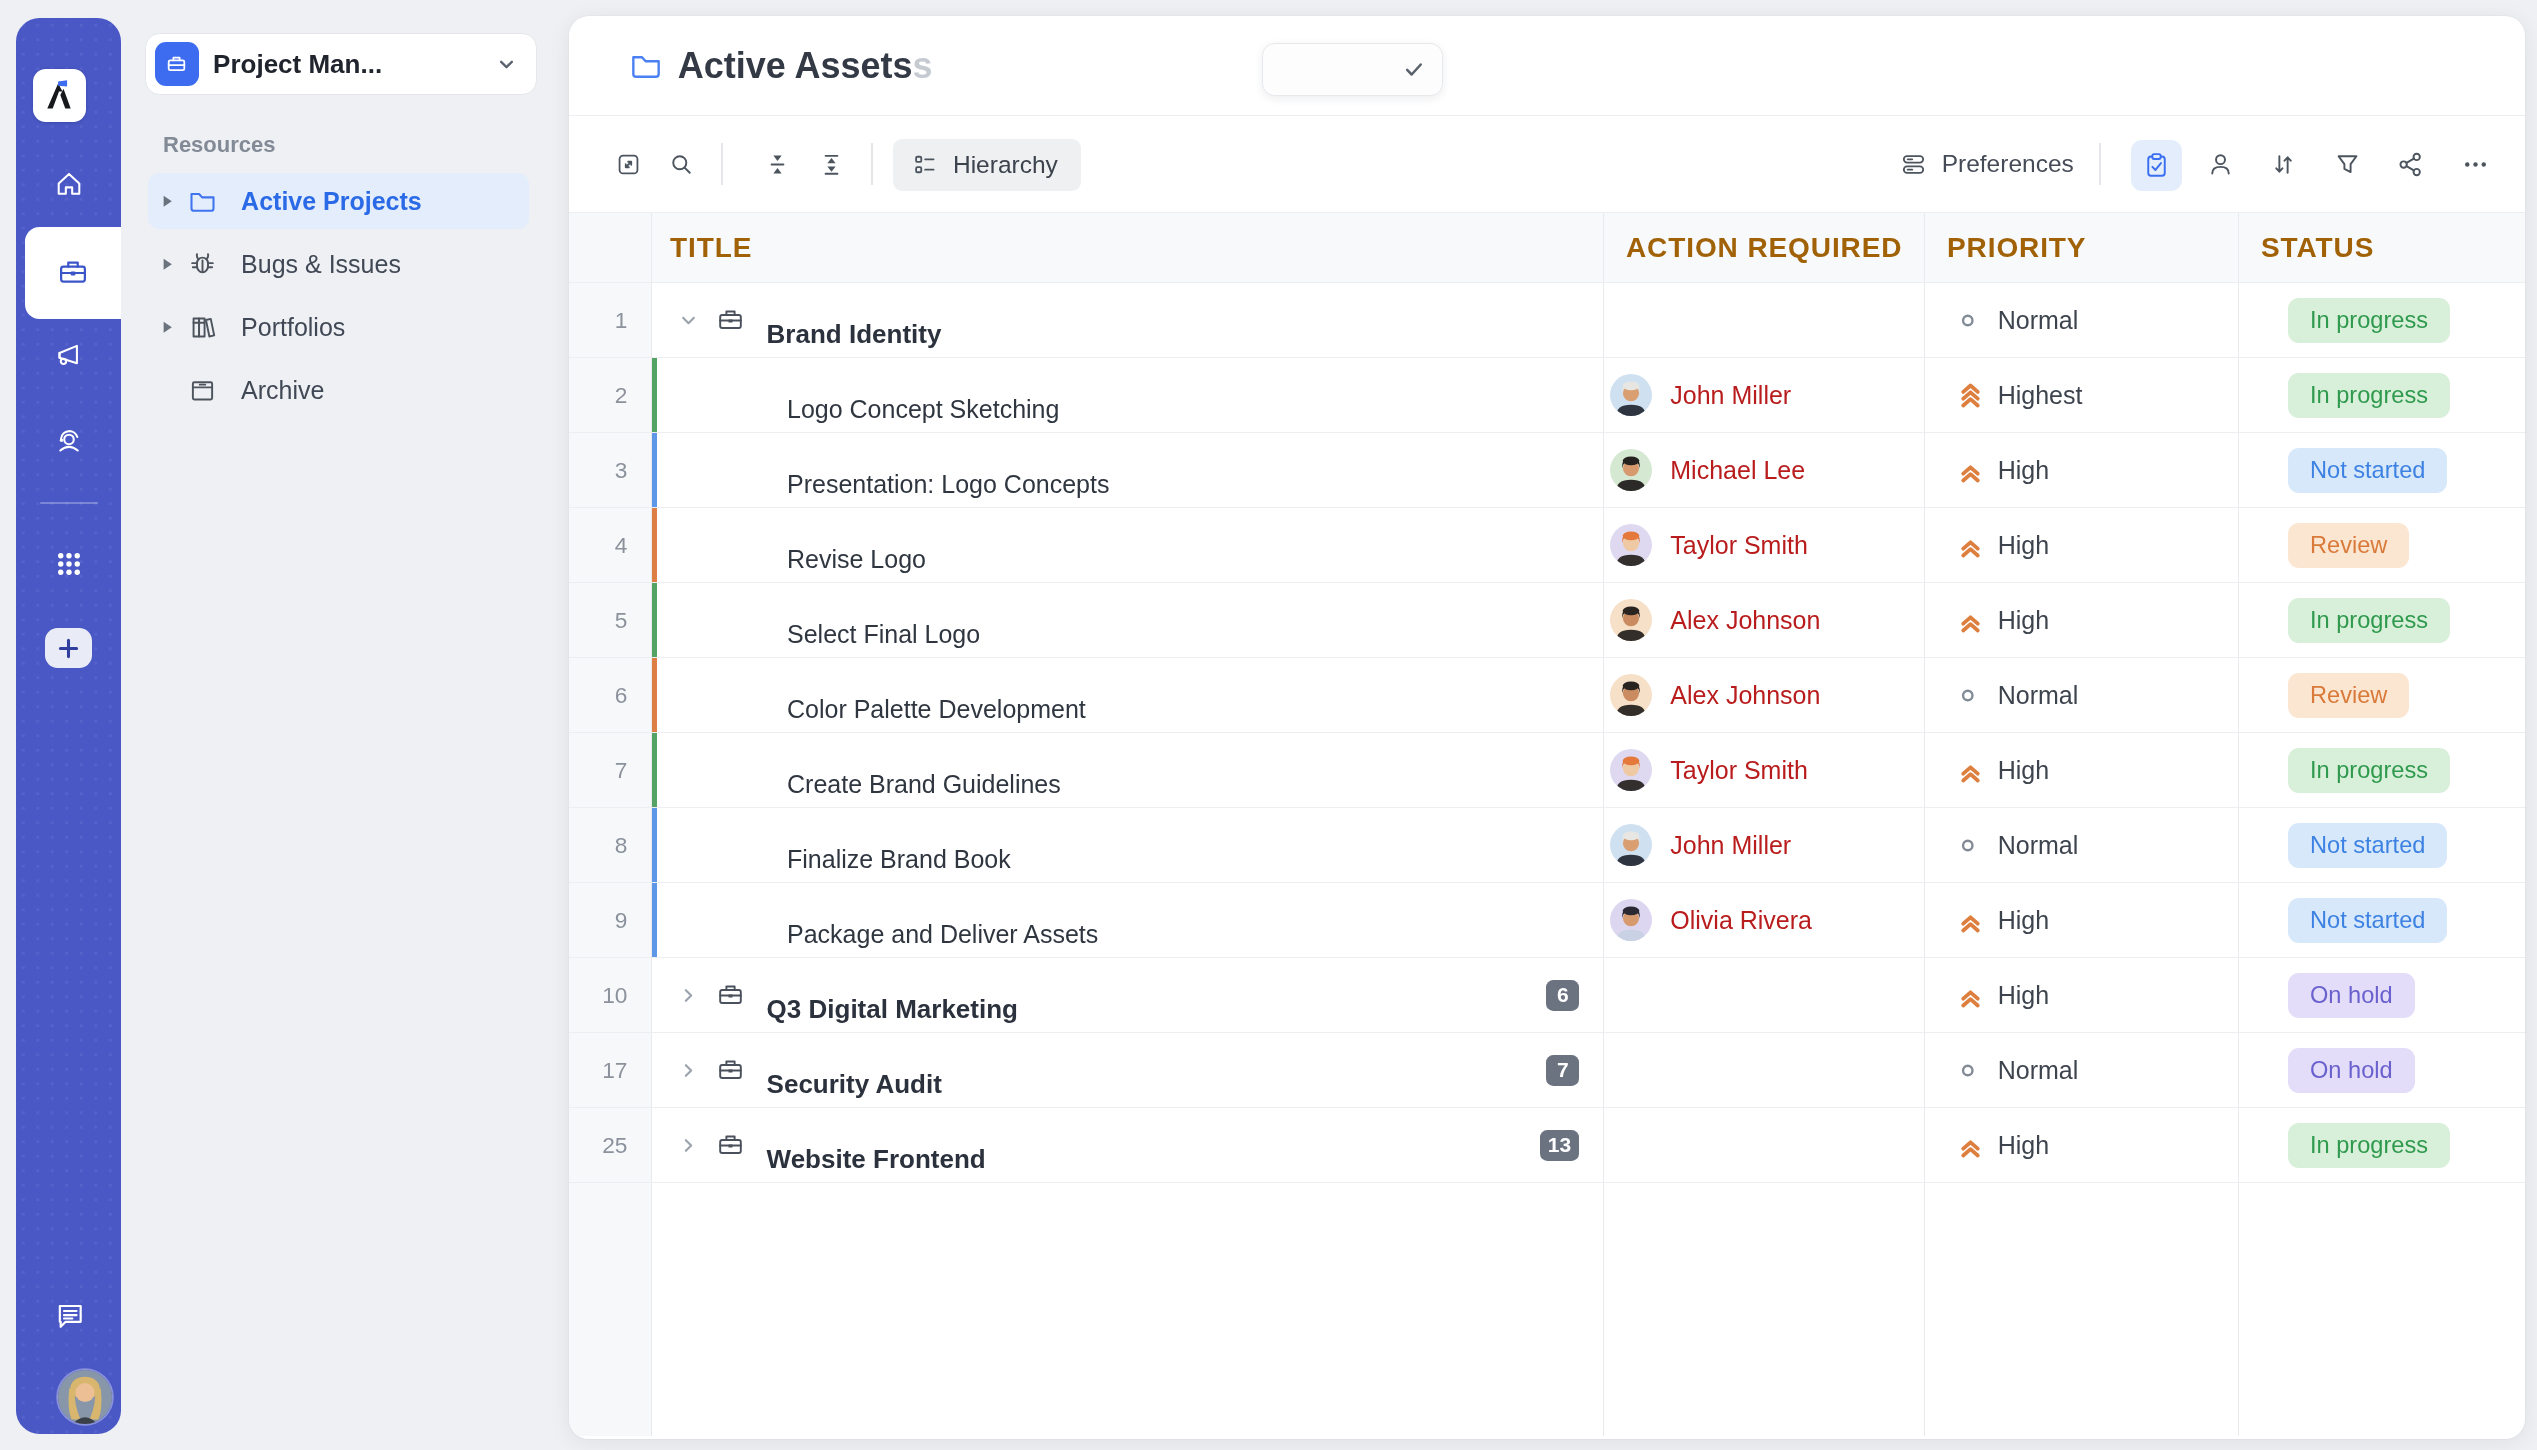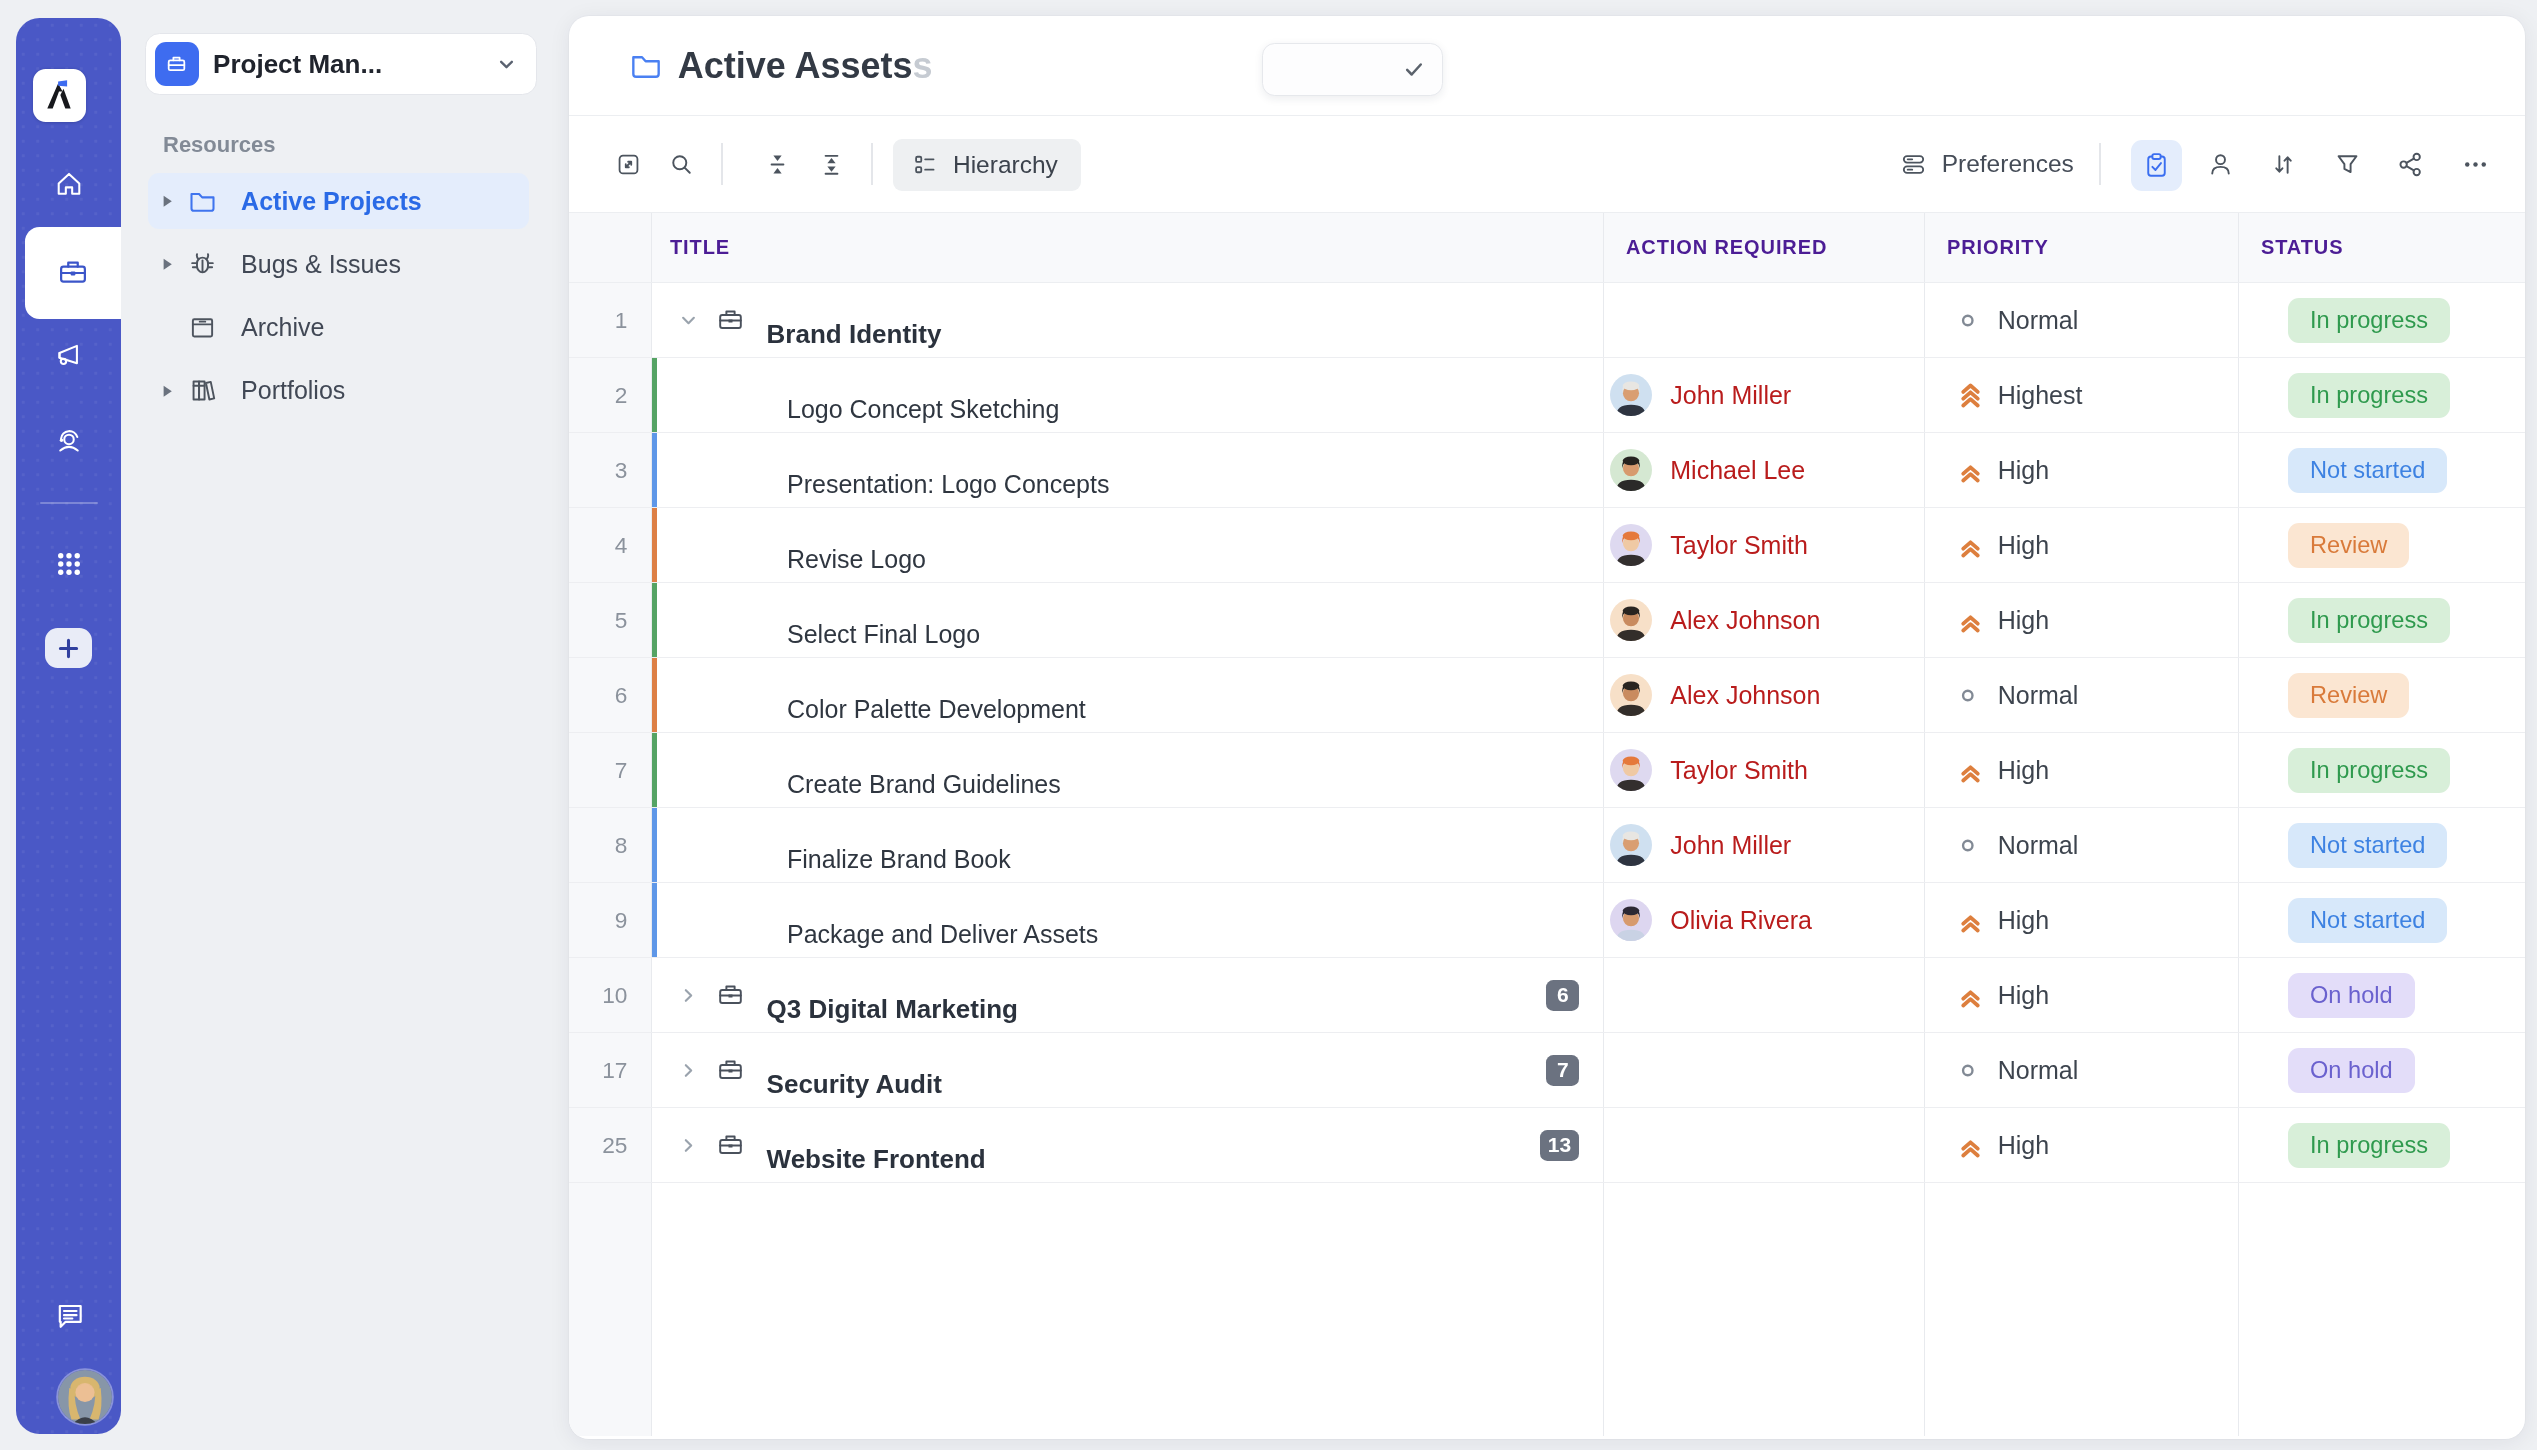--- a/index.html
+++ b/index.html
@@ -62,21 +62,21 @@
   .tablewrap { position:relative; }
   .trow, .thead, .tfill { display:flex; width:100%; }
   .thead { height:70px; background:#f8f9fb; border-bottom:0.9px solid #eceef1; }
   .trow { height:75px; border-bottom:0.9px solid #edeef1; background:#ffffff; }
   .tfill { height:253px; }
   .c-num   { width:82px;  flex:0 0 auto; background:#f7f8fa; display:flex; align-items:center; justify-content:flex-end; padding-right:23.6px; }
   .c-title { width:952px; flex:0 0 auto; border-left:0.9px solid #e8eaee; position:relative; display:flex; align-items:center; }
   .c-who   { width:321px; flex:0 0 auto; border-left:0.9px solid #e8eaee; display:flex; align-items:center; padding-left:6.3px; }
   .c-pri   { width:314px; flex:0 0 auto; border-left:0.9px solid #e8eaee; display:flex; align-items:center; padding-left:31px; }
   .c-stat  { flex:1; border-left:0.9px solid #e8eaee; display:flex; align-items:center; padding-left:49px; }
-  .thead .hlab { font-size:20px; font-weight:bold; color:#4c1d95; letter-spacing:0.9px; }
+  .thead .hlab { font-size:28px; font-weight:bold; color:#a16207; letter-spacing:0.9px; }
   .thead .c-title { padding-left:18px; } .thead .c-who, .thead .c-pri, .thead .c-stat { padding-left:22px; }
   .rownum { font-size:22.7px; color:#8b929c; }
   .row-bar { position:absolute; left:0; top:0; bottom:0; width:5.4px; }
   .row-caret { width:27px; margin-left:23.6px; color:#9aa3ad; flex:0 0 auto; }
   .row-case { width:33px; height:33px; margin-left:11px; color:#4a515c; flex:0 0 auto; }
   .t-text { margin-left:20px; font-size:25px; color:#2f3640;margin-top:28px; }
   .row-group .t-text { font-weight:bold; font-size:26px; color:#2b323d; }
   .row-task .c-title { padding-left:115px; }
   .count-badge { margin-left:auto; margin-right:23.6px; min-width:33px; height:31px; padding:0 8.2px; background:#6b7280; border-radius:7.3px;
                  color:#ffffff; font-size:21px; font-weight:bold; display:flex; align-items:center; justify-content:center; }
@@ -213,47 +213,47 @@
         <svg width="33" height="33" viewBox="0 0 48 48" fill="none" stroke="currentColor" stroke-width="2.8" stroke-linejoin="round" stroke-linecap="round">
           <path d="M16 26 a8 9.5 0 0 0 16 0 V22 a8 8 0 0 0 -16 0 Z"></path>
           <path d="M24 18 V35"></path>
           <path d="M18 16 Q15 13 16 9 M30 16 Q33 13 32 9"></path>
           <path d="M16 22 H9 M16 28 H10 M32 22 H39 M32 28 H38"></path>
         </svg>
       </span>
       <span>Bugs &amp; Issues</span>
     </div>
     <div class="side-item">
-      <span class="tri hidden">
-        <svg width="14.5" height="14.5" viewBox="0 0 16 16"></svg>
-      </span>
-      <span class="side-ico">
-        <svg width="33" height="33" viewBox="0 0 48 48" fill="none" stroke="currentColor" stroke-width="2.8" stroke-linejoin="round" stroke-linecap="round">
-          <rect x="10" y="12" width="28" height="25" rx="2"></rect>
-            <path d="M10 19.5 H38"></path>
-            <path d="M20 15.5 H28"></path>
-        </svg>
-      </span>
-      <span>Archive</span>
-    </div>
-    <div class="side-item">
       <span class="tri">
         <svg width="14.5" height="14.5" viewBox="0 0 16 16" fill="#6a727e">
             <path d="M4 2 L13 8 L4 14 Z"></path>
           </svg>
       </span>
       <span class="side-ico">
         <svg width="33" height="33" viewBox="0 0 48 48" fill="none" stroke="currentColor" stroke-width="2.8" stroke-linejoin="round" stroke-linecap="round">
           <rect x="11" y="11" width="8" height="26"></rect>
             <rect x="19" y="11" width="8" height="26"></rect>
           <path d="M29 13 L36 11.5 L41 35.5 L34 37 Z"></path>
             <path d="M11 17 H19 M19 17 H27"></path>
         </svg>
       </span>
       <span>Portfolios</span>
+    </div>
+    <div class="side-item">
+      <span class="tri hidden">
+        <svg width="14.5" height="14.5" viewBox="0 0 16 16"></svg>
+      </span>
+      <span class="side-ico">
+        <svg width="33" height="33" viewBox="0 0 48 48" fill="none" stroke="currentColor" stroke-width="2.8" stroke-linejoin="round" stroke-linecap="round">
+          <rect x="10" y="12" width="28" height="25" rx="2"></rect>
+            <path d="M10 19.5 H38"></path>
+            <path d="M20 15.5 H28"></path>
+        </svg>
+      </span>
+      <span>Archive</span>
     </div>
   </div>
 </nav>
 
 <main class="card">
 
   <div class="titlebar">
     <svg class="title-folder" viewBox="0 0 48 48" fill="none" stroke="currentColor" stroke-width="3" stroke-linejoin="round" stroke-linecap="round">
       <path d="M8 13 H19 L23.5 18 H40 V34 a3.5 3.5 0 0 1 -3.5 3.5 H11.5 A3.5 3.5 0 0 1 8 34 Z"></path>
     </svg>

